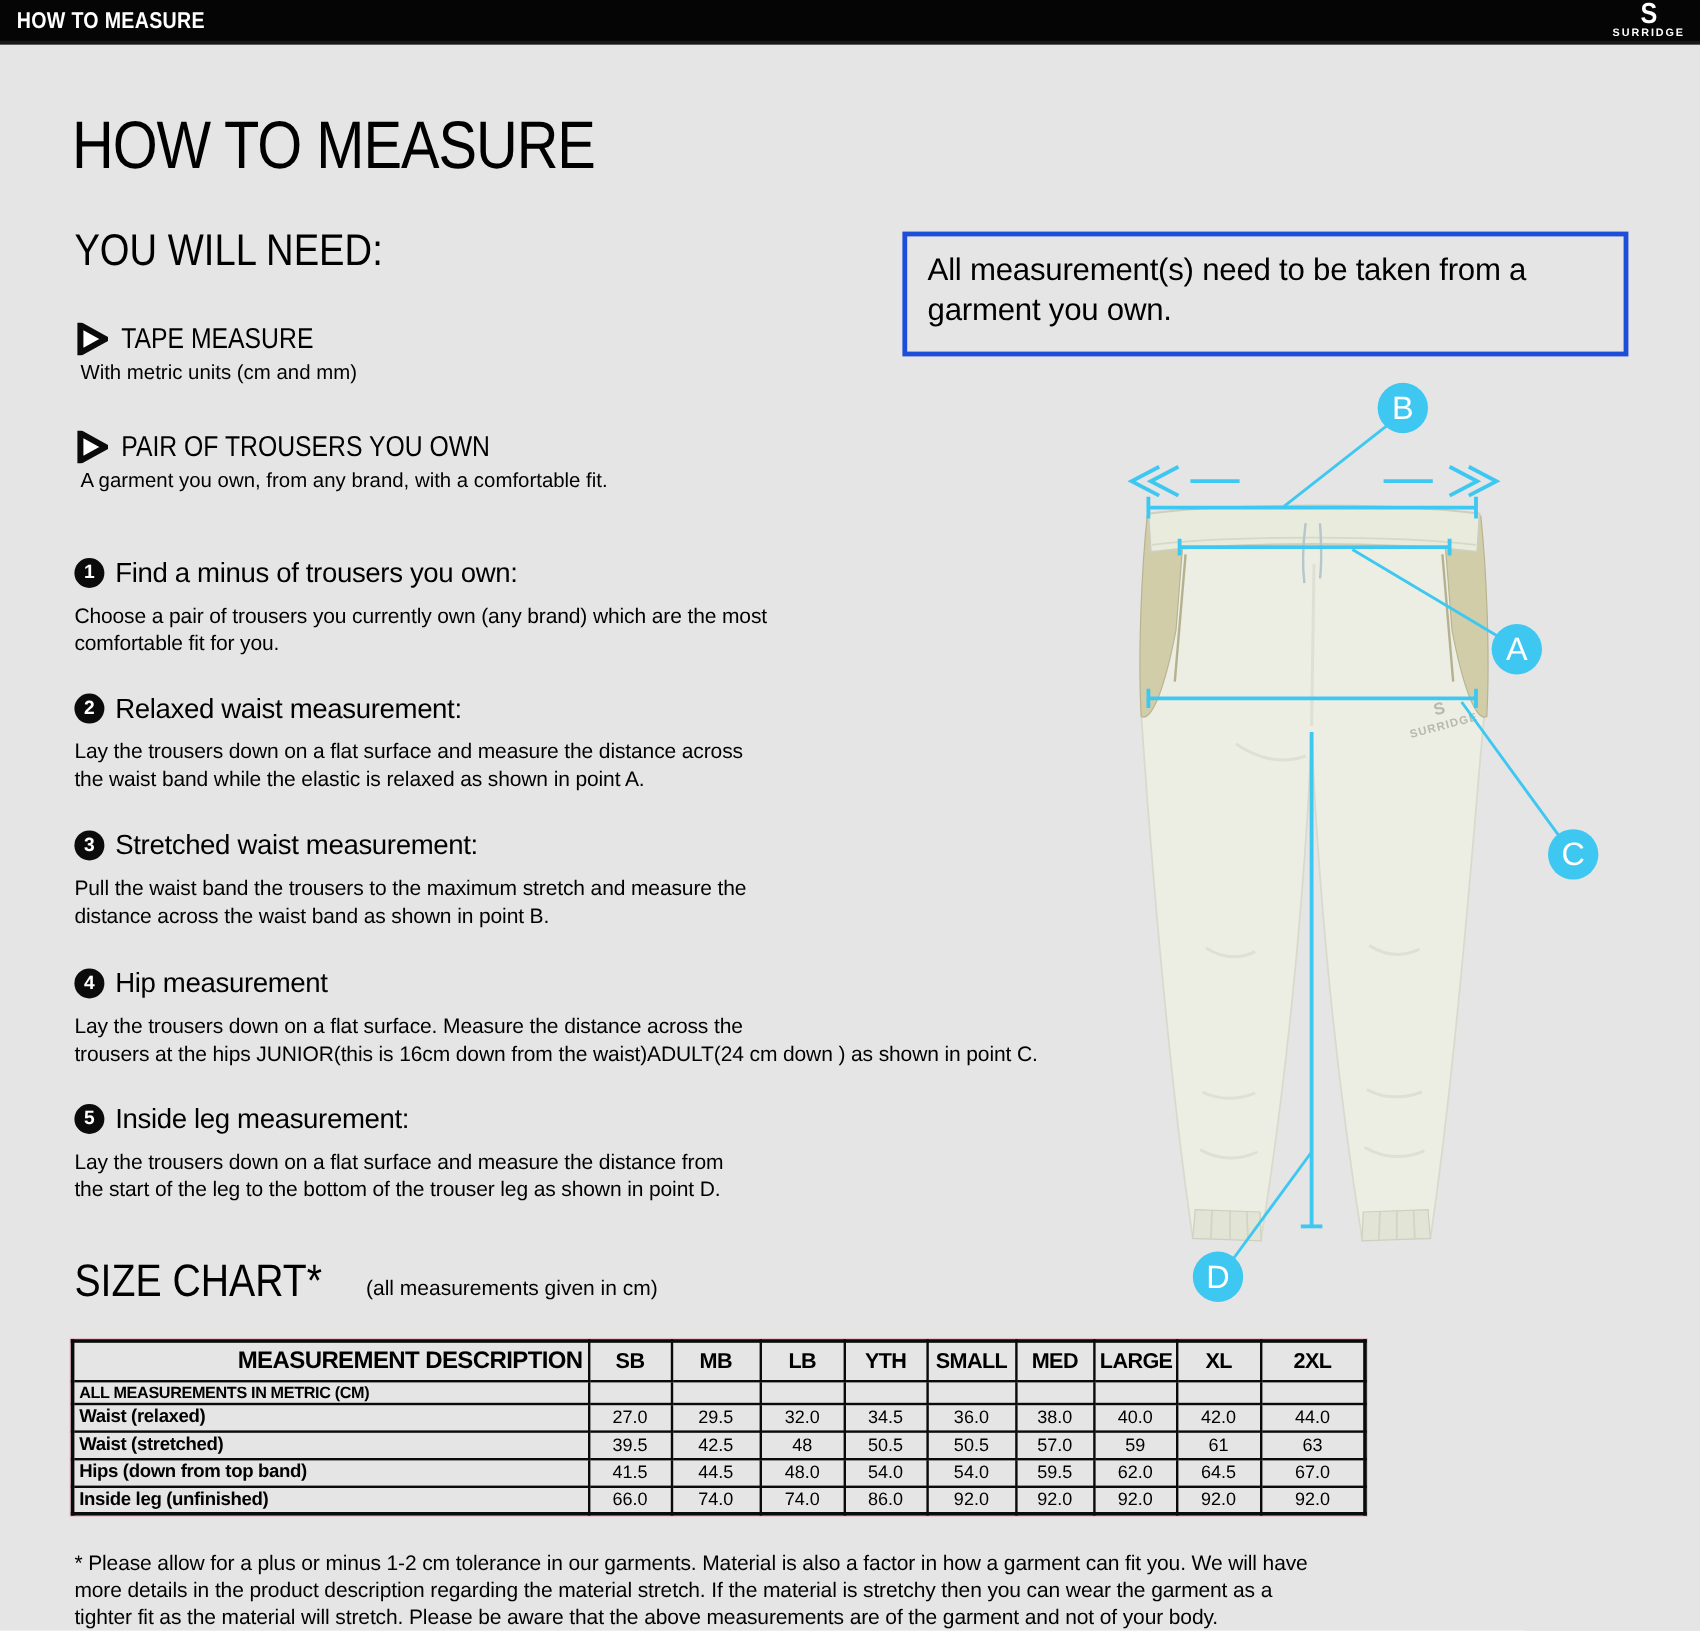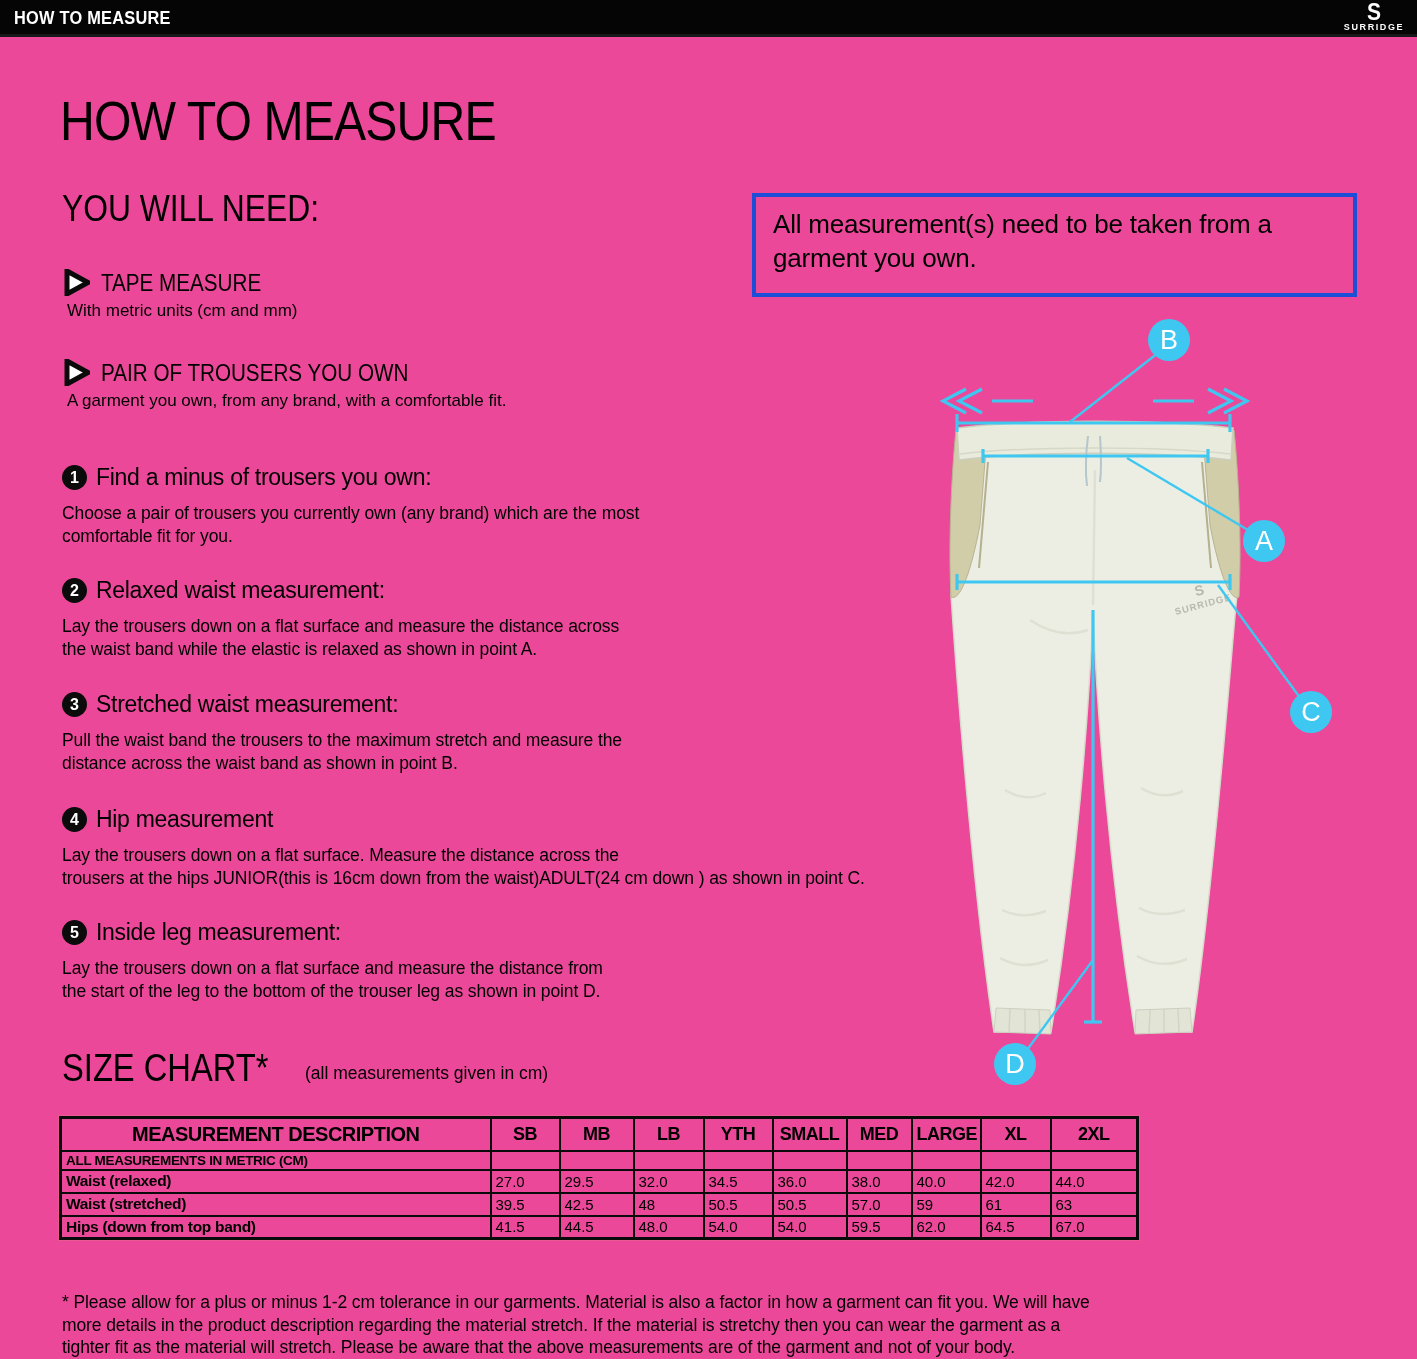--- a/index.html
+++ b/index.html
@@ -1,16 +1,16 @@
 <!DOCTYPE html>
 <html><head>
 <meta charset="utf-8">
 <style>
   html,body{margin:0;padding:0;background:#fff;}
-  .canvas{position:relative;width:1417px;height:1359px;background:#ec4899;overflow:hidden;
+  .canvas{position:relative;width:1417px;height:1359px;background:#e5e5e5;overflow:hidden;
           font-family:"Liberation Sans", sans-serif;color:#000;}
   .abs{position:absolute;}
   .condensed{transform:scaleX(.86);transform-origin:left top;white-space:nowrap;}
   
   .topbar{left:0;top:0;width:1417px;height:37px;background:#050505;border-bottom:3px solid #181818;box-sizing:border-box;}
   .topbar-title{position:absolute;left:14px;top:7px;color:#fff;font-size:19px;font-weight:700;letter-spacing:.3px;}
   .brand{position:absolute;right:8px;top:2px;width:70px;text-align:center;color:#fff;}
   .brand-s{display:block;font-size:21px;font-weight:700;line-height:20px;transform:scaleY(1.15);}
   .brand-name{display:block;font-size:9px;font-weight:700;letter-spacing:1.6px;line-height:10px;}
   
@@ -33,25 +33,25 @@
   .callout-text{position:absolute;left:17px;top:10px;font-size:26px;line-height:34px;white-space:pre-line;letter-spacing:-.2px;}
   
   .diagram{left:930px;top:310px;width:430px;height:790px;}
   
   table.size{position:absolute;left:59px;top:1116px;width:1077px;border-collapse:collapse;table-layout:fixed;}
   table.size td,table.size th{border:2px solid #0a0a0a;padding:0 4px;overflow:hidden;}
   table.size{border:3px solid #0a0a0a;box-shadow:0 0 0 1px rgba(235,120,140,.35);}
   tr.hdr{height:33px;}
   tr.metric{height:19px;}
   tr.data{height:23px;}
-  th.desc{text-align:center;font-size:20px;letter-spacing:-.5px;}
+  th.desc{text-align:right;font-size:20px;letter-spacing:-.5px;}
   th.sz{font-size:18px;letter-spacing:-.5px;text-align:center;}
   td.metric-label{font-size:13.5px;font-weight:700;letter-spacing:-.3px;}
   td.rlabel{font-size:15.5px;font-weight:700;letter-spacing:-.3px;}
-  td.val{font-size:15px;}
+  td.val{font-size:15px;text-align:center;}
   
   .footnote{left:62px;top:1291px;width:1120px;font-size:17.5px;line-height:22.5px;white-space:pre-line;letter-spacing:-.1px;}
 </style>
 </head>
 <body>
 
 <div class="canvas">
 
   <header class="abs topbar">
     <span class="topbar-title condensed">HOW TO MEASURE</span>
@@ -286,20 +286,32 @@
       <td class="val">41.5</td>
       <td class="val">44.5</td>
       <td class="val">48.0</td>
       <td class="val">54.0</td>
       <td class="val">54.0</td>
       <td class="val">59.5</td>
       <td class="val">62.0</td>
       <td class="val">64.5</td>
       <td class="val">67.0</td>
     </tr>
+    <tr class="data">
+      <td class="rlabel">Inside leg (unfinished)</td>
+      <td class="val">66.0</td>
+      <td class="val">74.0</td>
+      <td class="val">74.0</td>
+      <td class="val">86.0</td>
+      <td class="val">92.0</td>
+      <td class="val">92.0</td>
+      <td class="val">92.0</td>
+      <td class="val">92.0</td>
+      <td class="val">92.0</td>
+    </tr>
   </tbody>
     </table>
 
   <div class="abs footnote">* Please allow for a plus or minus 1-2 cm tolerance in our garments. Material is also a factor in how a garment can fit you. We will have
 more details in the product description regarding the material stretch.  If the material is stretchy then you can wear the garment as a
 tighter fit as the material will stretch.  Please be aware that the above measurements are of the garment and not of your body.</div>
 
 </div>
 
 </body></html>

